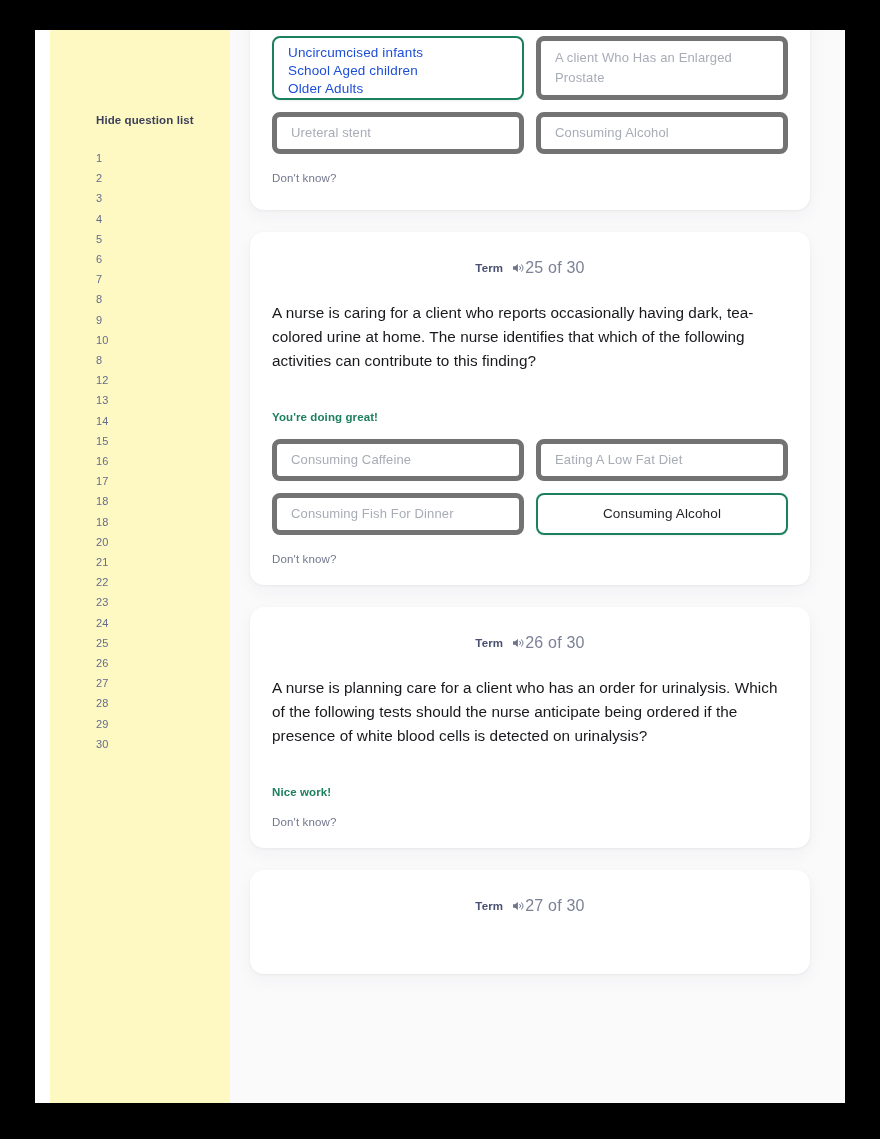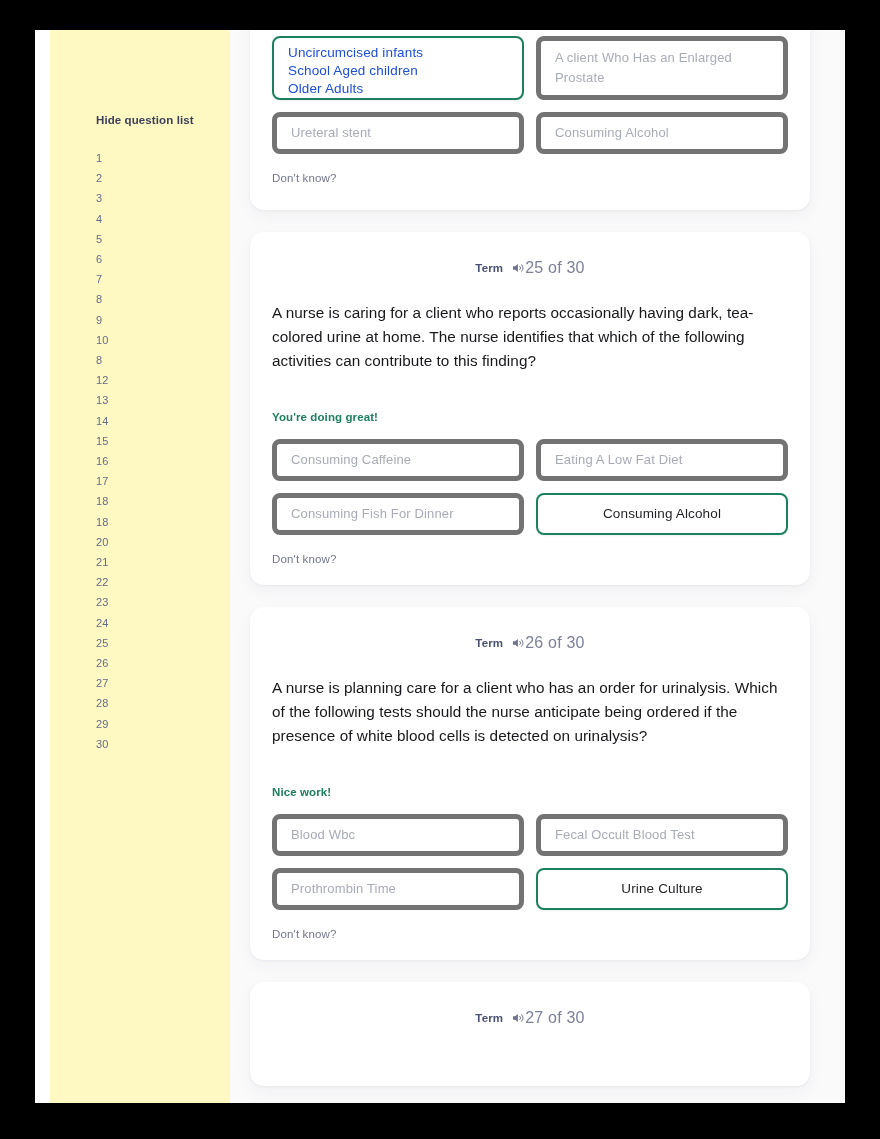--- a/index.html
+++ b/index.html
@@ -289,26 +289,20 @@
                     <path d="M1 4.3h2.1L5.9 2v8L3.1 7.7H1z" fill="#555c77"></path>
                     <path d="M7.6 4.2c.55.45.9 1.08.9 1.8s-.35 1.35-.9 1.8" stroke="#555c77" stroke-width="1" fill="none" stroke-linecap="round"></path>
                     <path d="M9.4 2.7c.95.72 1.55 1.83 1.55 3.3 0 1.47-.6 2.58-1.55 3.3" stroke="#555c77" stroke-width="1" fill="none" stroke-linecap="round"></path>
                   </svg>
                 </span>
               </div>
               <div class="counter">26 of 30</div>
             </div>
             <div class="question-text">A nurse is planning care for a client who has an order for urinalysis. Which of the following tests should the nurse anticipate being ordered if the presence of white blood cells is detected on urinalysis?</div>
             <div class="encourage">Nice work!</div>
-            <div class="opts-grid">
-              <div class="opt">Blood Wbc</div>
-              <div class="opt">Fecal Occult Blood Test</div>
-              <div class="opt">Prothrombin Time</div>
-              <div class="opt selected">Urine Culture</div>
-            </div>
             <div class="dont-know">Don't know?</div>
           </div>
           <div class="card clipped-bottom">
             <div class="card-head">
               <div class="term-group">
                 <span class="term-label">Term</span>
                 <span class="speaker-icon">
                   <svg width="13" height="12" viewBox="0 0 13 12" fill="none" xmlns="http://www.w3.org/2000/svg">
                     <path d="M1 4.3h2.1L5.9 2v8L3.1 7.7H1z" fill="#555c77"></path>
                     <path d="M7.6 4.2c.55.45.9 1.08.9 1.8s-.35 1.35-.9 1.8" stroke="#555c77" stroke-width="1" fill="none" stroke-linecap="round"></path>

